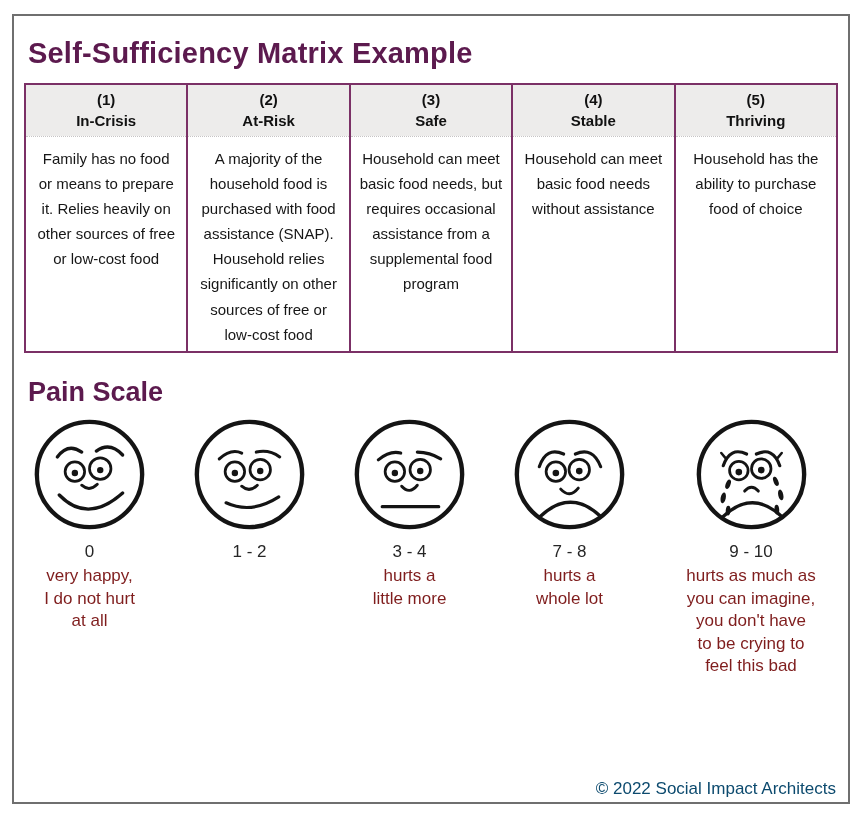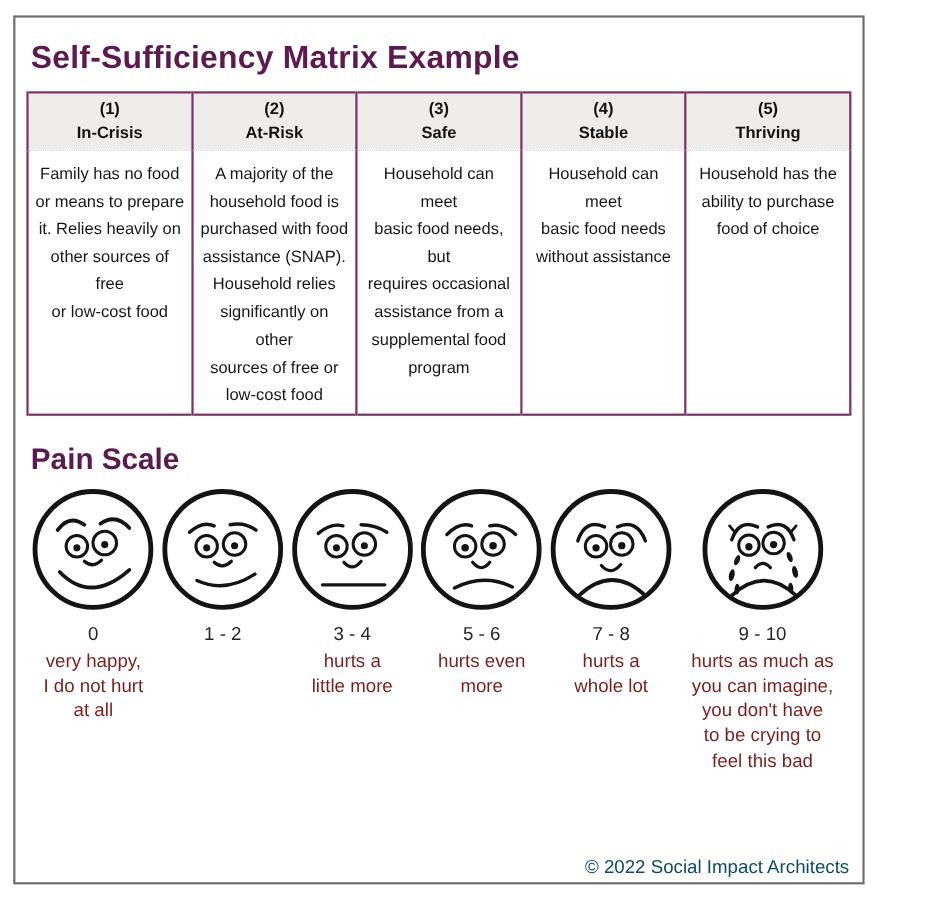--- a/index.html
+++ b/index.html
@@ -7,21 +7,21 @@
     width: 864px; height: 816px;
     background: #ffffff;
     font-family: "Liberation Sans", sans-serif;
     color: #1d1d1d;
     position: relative;
     overflow: hidden;
   }
   .frame {
     position: absolute;
     left: 12px; top: 14px;
-    width: 774px; height: 790px;
+    width: 838px; height: 790px;
     border: 2px solid #6f6f6f;
     background: #ffffff;
     padding: 0 10px;
   }
   .page-title {
     color: #5c1a4e;
     font-size: 29px;
     font-weight: bold;
     letter-spacing: 0.2px;
     margin: 21px 4px 13px 4px;
@@ -217,36 +217,20 @@
         <circle cx="71" cy="55" r="10.5" fill="#fff" stroke="#141414" stroke-width="2.8"></circle>
         <circle cx="71" cy="56.5" r="3.3" fill="#141414"></circle>
         <path class="ln" d="M52 72 Q60 81 68 71" stroke-width="3"></path>
         <path class="ln" d="M32 93 L90 93" stroke-width="3.2"></path>
       </svg>
       <div class="face-score">3 - 4</div>
       <div class="face-desc">hurts a
 little more</div>
     </div>
 
-    <div class="face-col">
-      <svg class="face-svg" viewBox="0 0 120 120">
-        <circle cx="60" cy="60" r="54" fill="#fff" stroke="#141414" stroke-width="4.5"></circle>
-        <path class="ln" d="M28 46 Q40 34 51 38" stroke-width="3.2"></path>
-        <path class="ln" d="M68 38 Q80 35 92 46" stroke-width="3.2"></path>
-        <circle cx="45" cy="57" r="10" fill="#fff" stroke="#141414" stroke-width="2.8"></circle>
-        <circle cx="45" cy="58.5" r="3.5" fill="#141414"></circle>
-        <circle cx="71" cy="55" r="10.5" fill="#fff" stroke="#141414" stroke-width="2.8"></circle>
-        <circle cx="71" cy="56.5" r="3.5" fill="#141414"></circle>
-        <path class="ln" d="M52 72 Q60 82 68 72" stroke-width="3"></path>
-        <path class="ln" d="M35 96 Q62 82 89 95" stroke-width="3.2"></path>
-      </svg>
-      <div class="face-score">5 - 6</div>
-      <div class="face-desc">hurts even
-more</div>
-    </div>
 
     <div class="face-col">
       <svg class="face-svg" viewBox="0 0 120 120">
         <circle cx="60" cy="60" r="54" fill="#fff" stroke="#141414" stroke-width="4.5"></circle>
         <path class="ln" d="M29 52 Q36 31 54 39" stroke-width="3.2"></path>
         <path class="ln" d="M66 39 Q84 31 92 52" stroke-width="3.2"></path>
         <circle cx="46" cy="57" r="10" fill="#fff" stroke="#141414" stroke-width="2.8"></circle>
         <circle cx="46" cy="58.5" r="3.4" fill="#141414"></circle>
         <circle cx="70" cy="55" r="10.5" fill="#fff" stroke="#141414" stroke-width="2.8"></circle>
         <circle cx="70" cy="56.5" r="3.4" fill="#141414"></circle>

